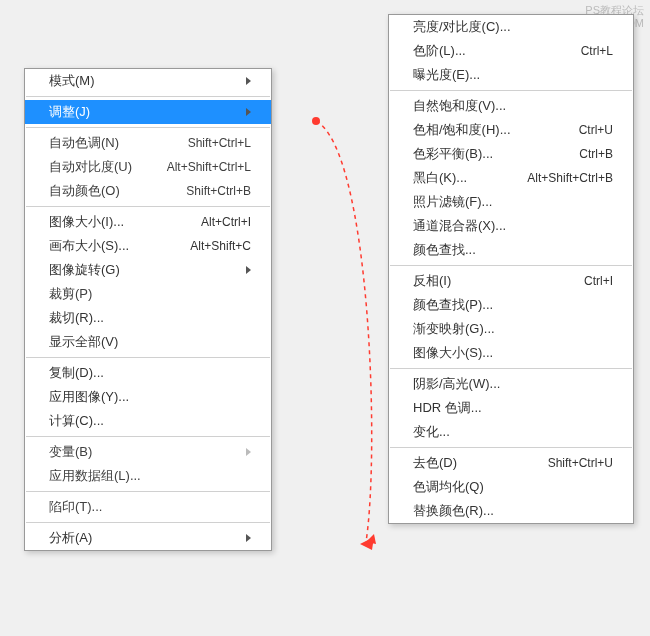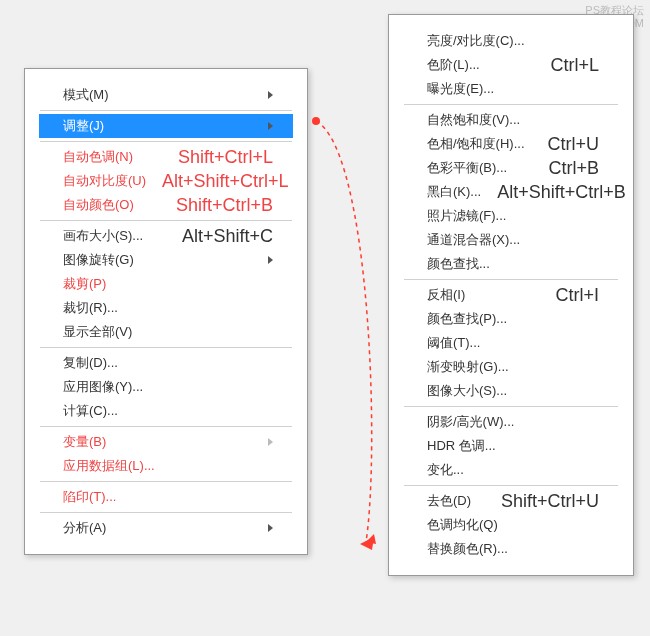--- a/index.html
+++ b/index.html
@@ -11,49 +11,49 @@
     font-size: 13px;
     color: #333;
     position: relative;
     overflow: hidden;
   }
   .menu {
     position: absolute;
     background: #fff;
     border: 1px solid #999;
     box-shadow: 2px 2px 6px rgba(0,0,0,0.2);
-    padding: 14px;
+    padding: 0;
     box-sizing: border-box;
   }
   .menu-left {
     left: 24px;
     top: 68px;
-    width: 284px;
+    width: 248px;
   }
   .menu-right {
     left: 388px;
     top: 14px;
     width: 246px;
   }
   .item {
     display: flex;
     align-items: center;
     height: 24px;
     padding: 0 20px 0 24px;
     white-space: nowrap;
     cursor: default;
   }
-  .item.disabled { color: #ef4444; }
+  .item.disabled { color: #404040; }
   .item.highlight {
     background: #1e90ff;
     color: #fff;
     gap: 36px;
   }
   .label { flex: 1; }
-  .shortcut { margin-left: 16px; font-size: 18px; }
+  .shortcut { margin-left: 16px; font-size: 12px; }
   .sep {
     height: 1px;
     background: #d0d0d0;
     margin: 3px 1px;
   }
   .arrow {
     width: 0; height: 0;
     border-top: 4px solid transparent;
     border-bottom: 4px solid transparent;
     border-left: 5px solid #555;
@@ -107,20 +107,24 @@
     <div class="item disabled">
       <span class="label">自动对比度(U)</span>
       <span class="shortcut">Alt+Shift+Ctrl+L</span>
     </div>
     <div class="item disabled">
       <span class="label">自动颜色(O)</span>
       <span class="shortcut">Shift+Ctrl+B</span>
     </div>
     <div class="sep"></div>
     <div class="item">
+      <span class="label">图像大小(I)...</span>
+      <span class="shortcut">Alt+Ctrl+I</span>
+    </div>
+    <div class="item">
       <span class="label">画布大小(S)...</span>
       <span class="shortcut">Alt+Shift+C</span>
     </div>
     <div class="item">
       <span class="label">图像旋转(G)</span>
       <span class="arrow"></span>
     </div>
     <div class="item disabled">
       <span class="label">裁剪(P)</span>
     </div>
@@ -194,23 +198,20 @@
     <div class="item">
       <span class="label">颜色查找...</span>
     </div>
     <div class="sep"></div>
     <div class="item">
       <span class="label">反相(I)</span>
       <span class="shortcut">Ctrl+I</span>
     </div>
     <div class="item">
       <span class="label">颜色查找(P)...</span>
-    </div>
-    <div class="item">
-      <span class="label">阈值(T)...</span>
     </div>
     <div class="item">
       <span class="label">渐变映射(G)...</span>
     </div>
     <div class="item">
       <span class="label">图像大小(S)...</span>
     </div>
     <div class="sep"></div>
     <div class="item">
       <span class="label">阴影/高光(W)...</span>

